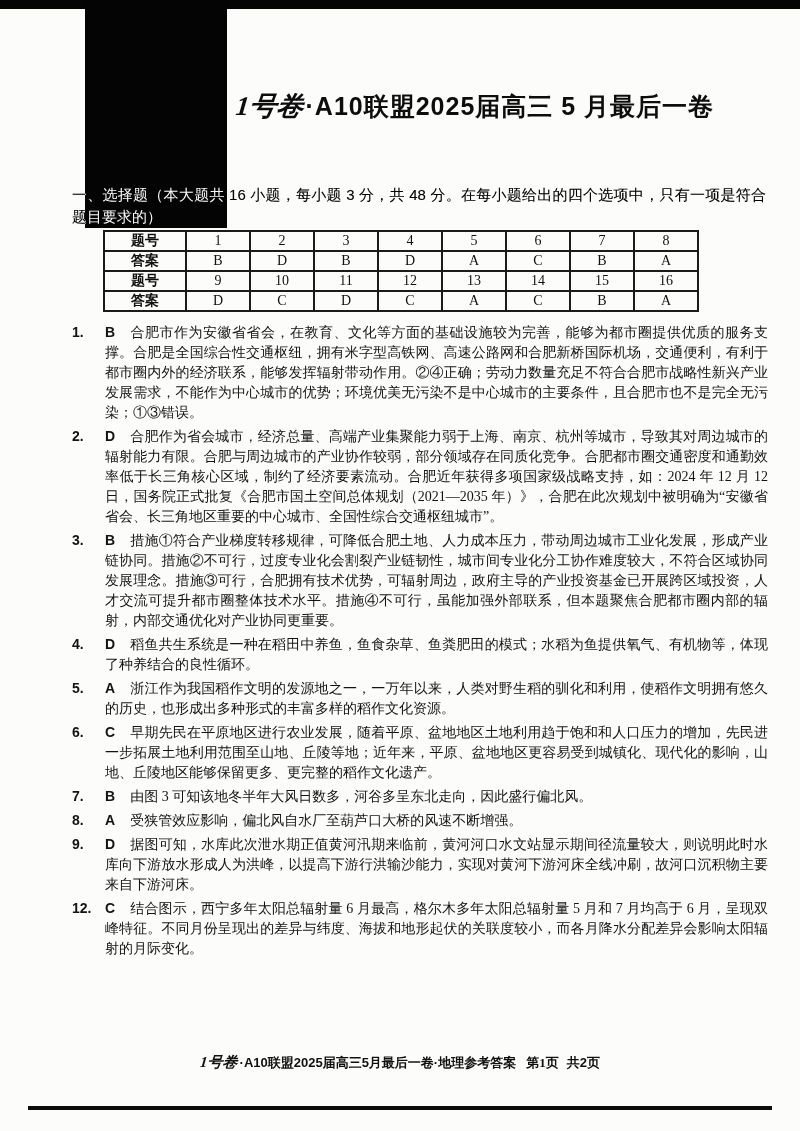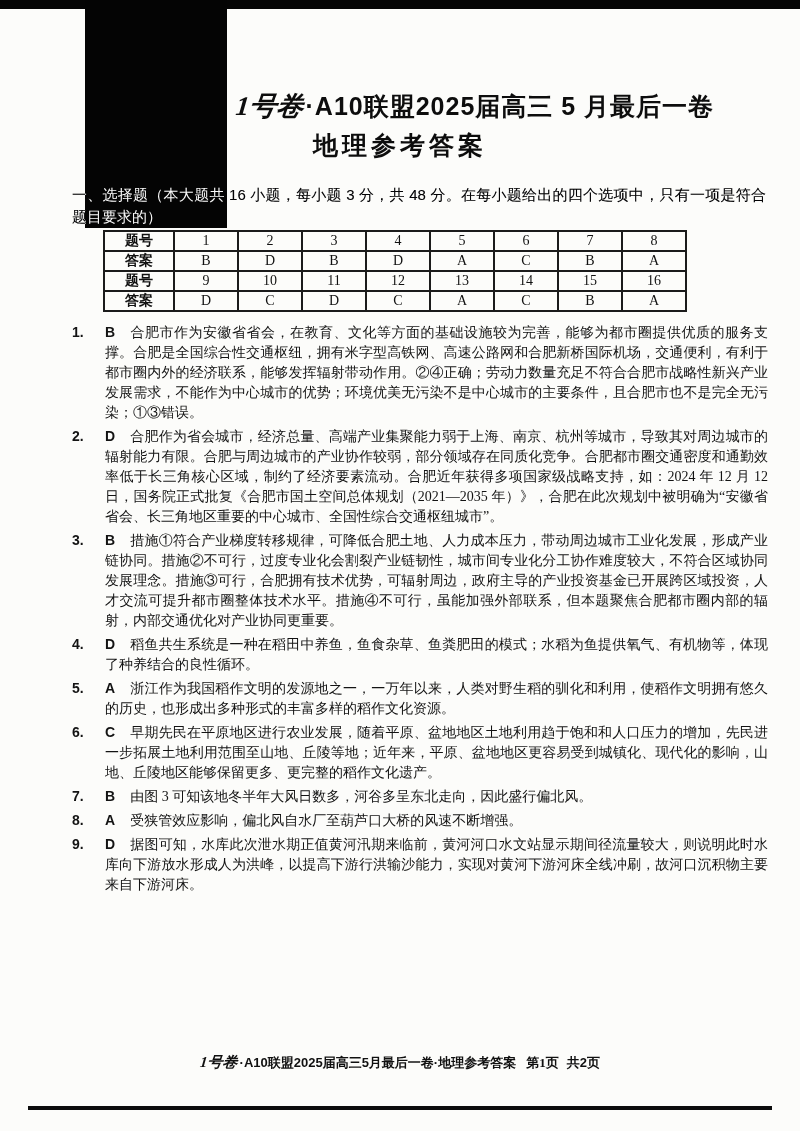--- a/index.html
+++ b/index.html
@@ -44,21 +44,21 @@
   
   .answer-table {
     position:absolute; left:103px; top:230px; border-collapse:collapse;
     background:#fcfcfa;
   }
   .answer-table td {
     border:2px solid #1b1b1b; width:64px; height:19px; padding:0;
     text-align:center; vertical-align:middle; font-size:14px; color:#111;
   }
   .answer-table td.rowhead {
-    width:70px; font-weight:bold;
+    width:82px; font-weight:bold;
     font-family:Liberation Mono, monospace;
   }
 
   
   .explanations { position:absolute; left:72px; top:322px; width:696px; color:#131313; }
   .exp { position:relative; padding-left:33px; margin-bottom:3px; font-size:14px; line-height:20px; text-align:justify; }
   .exp-num {
     position:absolute; left:0; top:0; width:30px;
     font-weight:bold; font-family:"Liberation Sans","DejaVu Sans",sans-serif;
   }
@@ -80,21 +80,20 @@
 </head>
 <body>
 
 <div class="page">
 
   <div class="top-strip"></div>
   <div class="scan-block"></div>
 
   <div class="title"><span class="logo">1号卷</span><span>·A10联盟2025届高三 5 月最后一卷</span></div>
 
-  <div class="subtitle">地理参考答案</div>
 
   <div class="section-heading">一、选择题（本大题共 16 小题，每小题 3 分，共 48 分。在每小题给出的四个选项中，只有一项是符合题目要求的）</div>
 
   <table class="answer-table">
     <tbody>
       <tr>
         <td class="rowhead">题号</td>
         <td>1</td>
         <td>2</td>
         <td>3</td>
@@ -161,20 +160,23 @@
     </div>
     <div class="exp">
       <span class="exp-num">7.</span><span class="exp-ans">B</span><span class="exp-text">由图 3 可知该地冬半年大风日数多，河谷多呈东北走向，因此盛行偏北风。</span>
     </div>
     <div class="exp">
       <span class="exp-num">8.</span><span class="exp-ans">A</span><span class="exp-text">受狭管效应影响，偏北风自水厂至葫芦口大桥的风速不断增强。</span>
     </div>
     <div class="exp">
       <span class="exp-num">9.</span><span class="exp-ans">D</span><span class="exp-text">据图可知，水库此次泄水期正值黄河汛期来临前，黄河河口水文站显示期间径流量较大，则说明此时水库向下游放水形成人为洪峰，以提高下游行洪输沙能力，实现对黄河下游河床全线冲刷，故河口沉积物主要来自下游河床。</span>
     </div>
+    <div class="exp">
+      <span class="exp-num">12.</span><span class="exp-ans">C</span><span class="exp-text">结合图示，西宁多年太阳总辐射量 6 月最高，格尔木多年太阳总辐射量 5 月和 7 月均高于 6 月，呈现双峰特征。不同月份呈现出的差异与纬度、海拔和地形起伏的关联度较小，而各月降水分配差异会影响太阳辐射的月际变化。</span>
+    </div>
   </div>
 
   <div class="footer">
     <span class="logo">1号卷</span><span>·A10联盟2025届高三5月最后一卷·地理参考答案</span><span class="page-no">第1页</span><span class="pages-total">共2页</span>
   </div>
 
   <div class="bottom-line"></div>
 
 </div>
 

